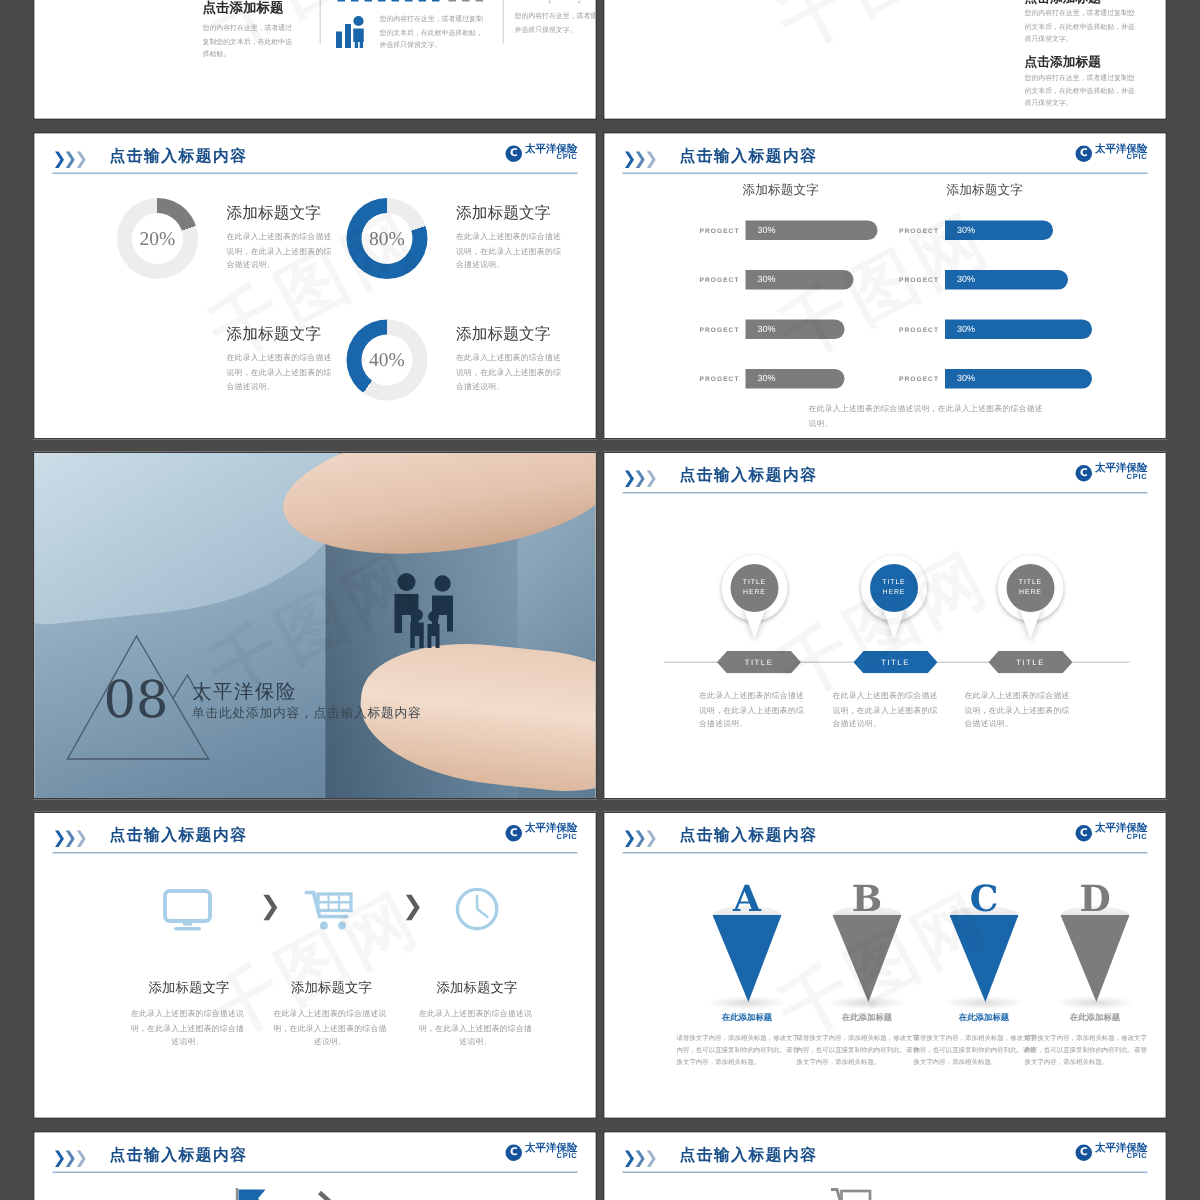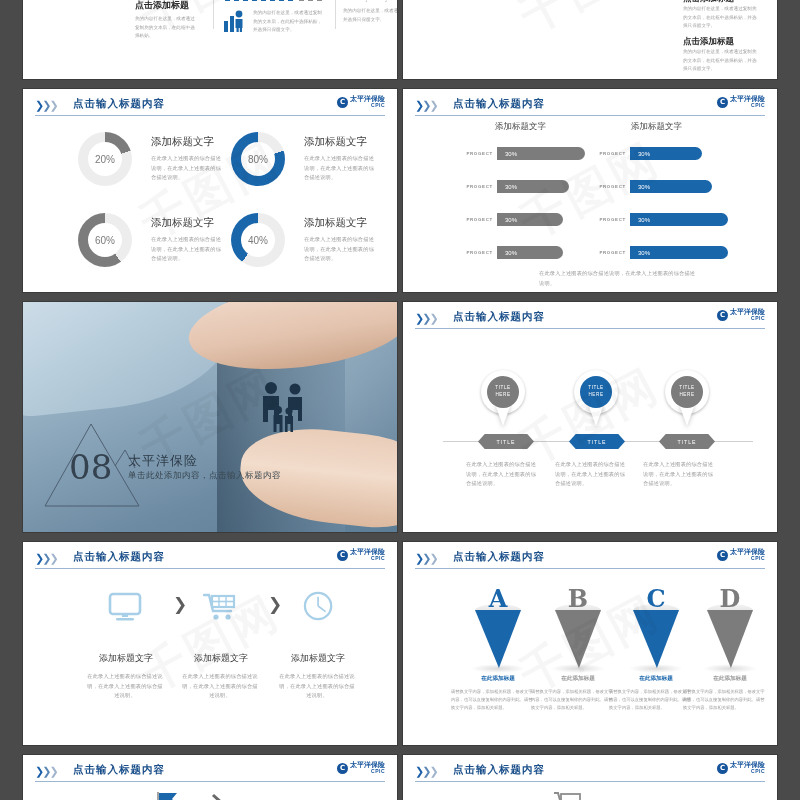--- a/index.html
+++ b/index.html
@@ -53,21 +53,21 @@
   .logo .lcn { font-size:7px; font-weight:bold; color:#15539b; font-family:"DejaVu Sans",sans-serif; letter-spacing:0px;}
   .logo .len { font-size:5px; font-weight:bold; color:#15539b; letter-spacing:0.5px; }
 
   
   .donut-wrap { position:absolute; }
   .donut { position:relative; width:54px; height:54px; border-radius:50%; }
   .donut .hole {
     position:absolute; left:50%; top:50%; transform:translate(-50%,-50%);
     width:34px; height:34px; border-radius:50%; background:#fff;
     display:flex; align-items:center; justify-content:center;
-    font-size:10px; color:#7a7a7a;
+    font-size:13px; color:#7a7a7a;font-family:Liberation Serif, serif;
   }
   .ttl { font-family:"DejaVu Sans",sans-serif; font-size:10.5px; color:#3c3c3c; font-weight:normal;}
   .body-cn { font-size:5.2px; color:#9a9a9a; line-height:1.85; letter-spacing:0.2px; }
 
   
   .barhead { font-family:"DejaVu Sans",sans-serif; font-size:8.5px; color:#4a4a4a; }
   .barlbl { font-size:4.4px; color:#8d8d8d; letter-spacing:0.7px; font-weight:bold; text-align:right;}
   .bar { position:relative; height:13px; border-radius:0 7px 7px 0; }
   .bar .pct { position:absolute; left:8px; top:50%; transform:translateY(-50%); font-size:6px; color:#fff; }
 
@@ -277,25 +277,20 @@
       <div class="donut-wrap" style="left:208px; top:43px;">
         <div class="donut" style="background:conic-gradient(#ededed 0 20%, #1a66ab 20% 100%);">
           <span class="hole">80%</span>
         </div>
       </div>
       <div style="position:absolute; left:281px; top:46px; width:72px;">
         <div class="ttl">添加标题文字</div>
         <div class="body-cn" style="margin-top:5px;">在此录入上述图表的综合描述说明，在此录入上述图表的综合描述说明。</div>
       </div>
 
-      <div class="donut-wrap" style="left:55px; top:124px;">
-        <div class="donut" style="background:conic-gradient(#ededed 0 40%, #7c7c7c 40% 100%);">
-          <span class="hole">60%</span>
-        </div>
-      </div>
       <div style="position:absolute; left:128px; top:127px; width:72px;">
         <div class="ttl">添加标题文字</div>
         <div class="body-cn" style="margin-top:5px;">在此录入上述图表的综合描述说明，在此录入上述图表的综合描述说明。</div>
       </div>
 
       <div class="donut-wrap" style="left:208px; top:124px;">
         <div class="donut" style="background:conic-gradient(#ededed 0 60%, #1a66ab 60% 100%);">
           <span class="hole">40%</span>
         </div>
       </div>

